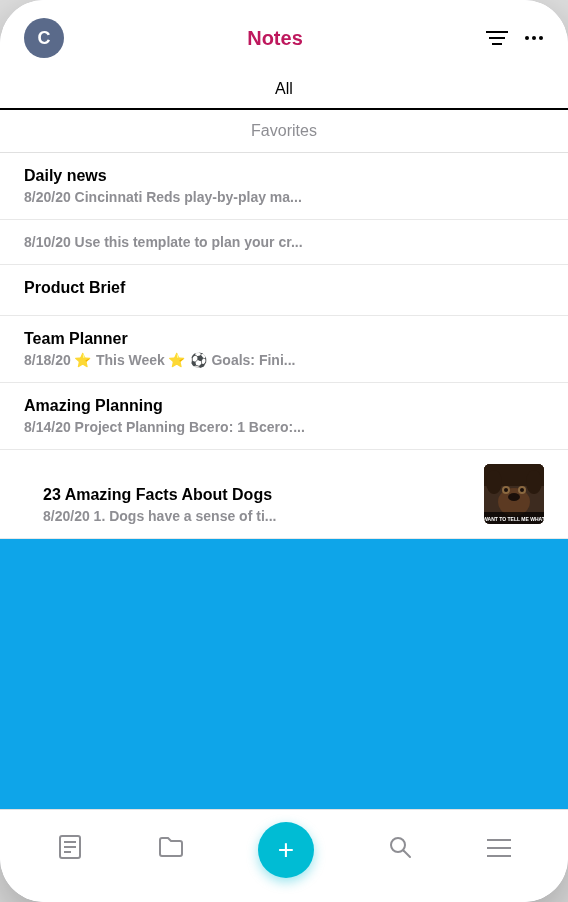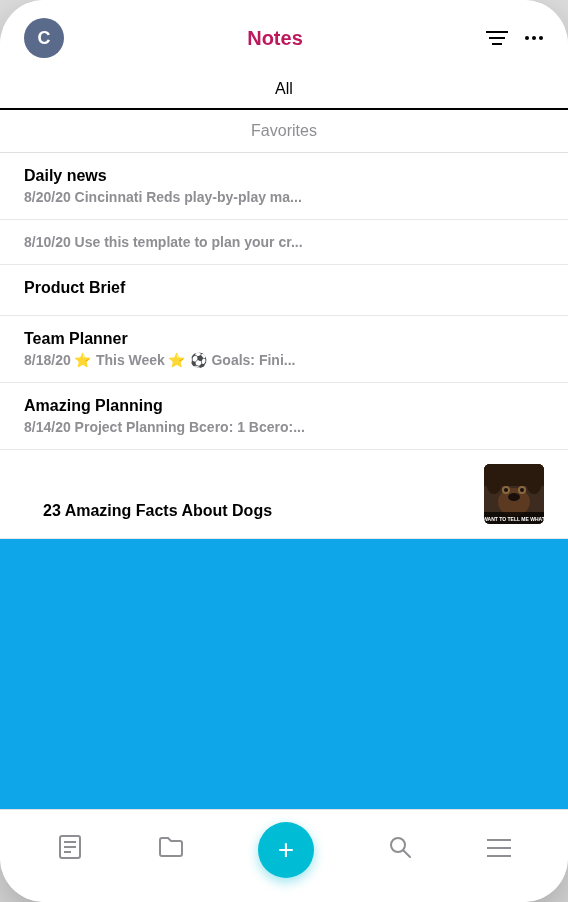--- a/index.html
+++ b/index.html
@@ -295,20 +295,21 @@
 
       <div class="note-item">
         <div class="note-title">Amazing Planning</div>
         <div class="note-preview">8/14/20 Project Planning  Bcero: 1 Bcero:...</div>
       </div>
 
       <div class="note-item">
         <div class="note-with-thumb">
           <div class="note-text-content">
             <div class="note-title">23 Amazing Facts About Dogs</div>
+            <div class="note-preview">8/20/20 1. Dogs have a sense of ti...</div>
           </div>
           <div class="note-thumbnail">
             <div class="dog-thumb">
               <div class="dog-thumb-text">THE NEIGHBOR'S DOG</div>
 
               <svg width="60" height="60" viewBox="0 0 60 60" style="position:absolute;top:0;left:0;">
 
                 <rect width="60" height="60" fill="#3d2b1f"></rect>
 
                 <rect width="60" height="22" fill="#2a1a0e"></rect>

